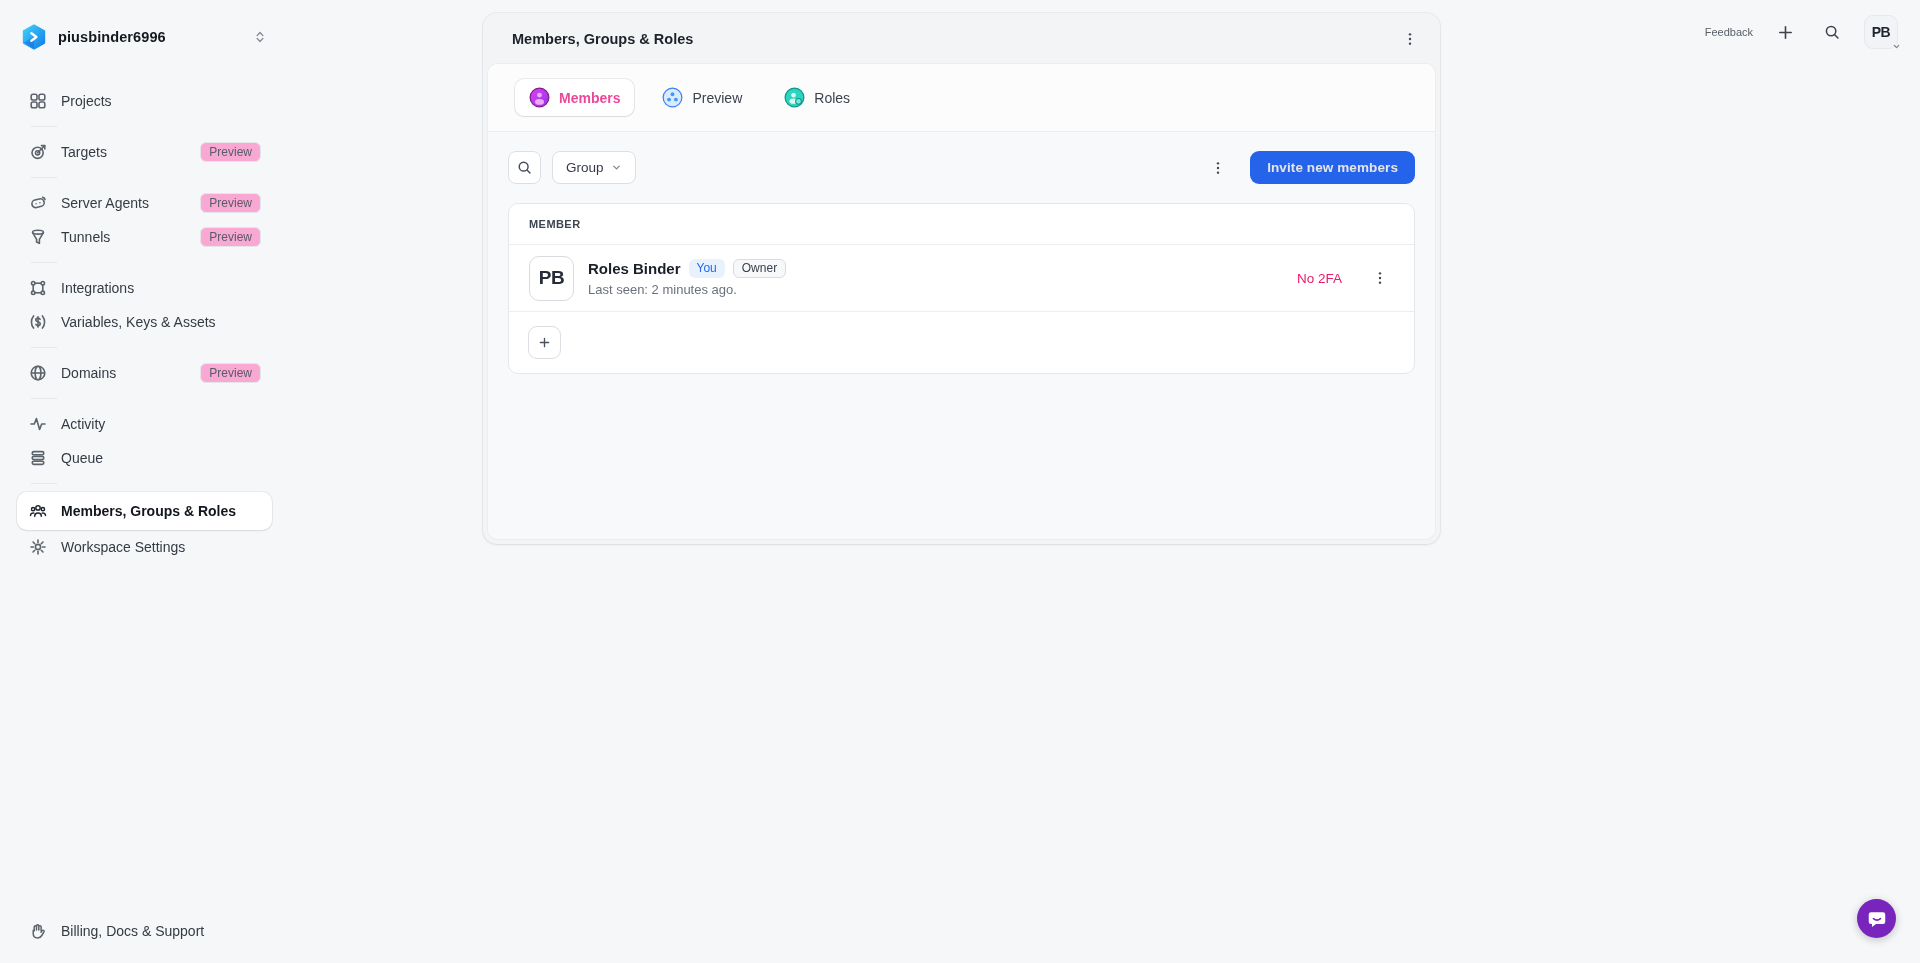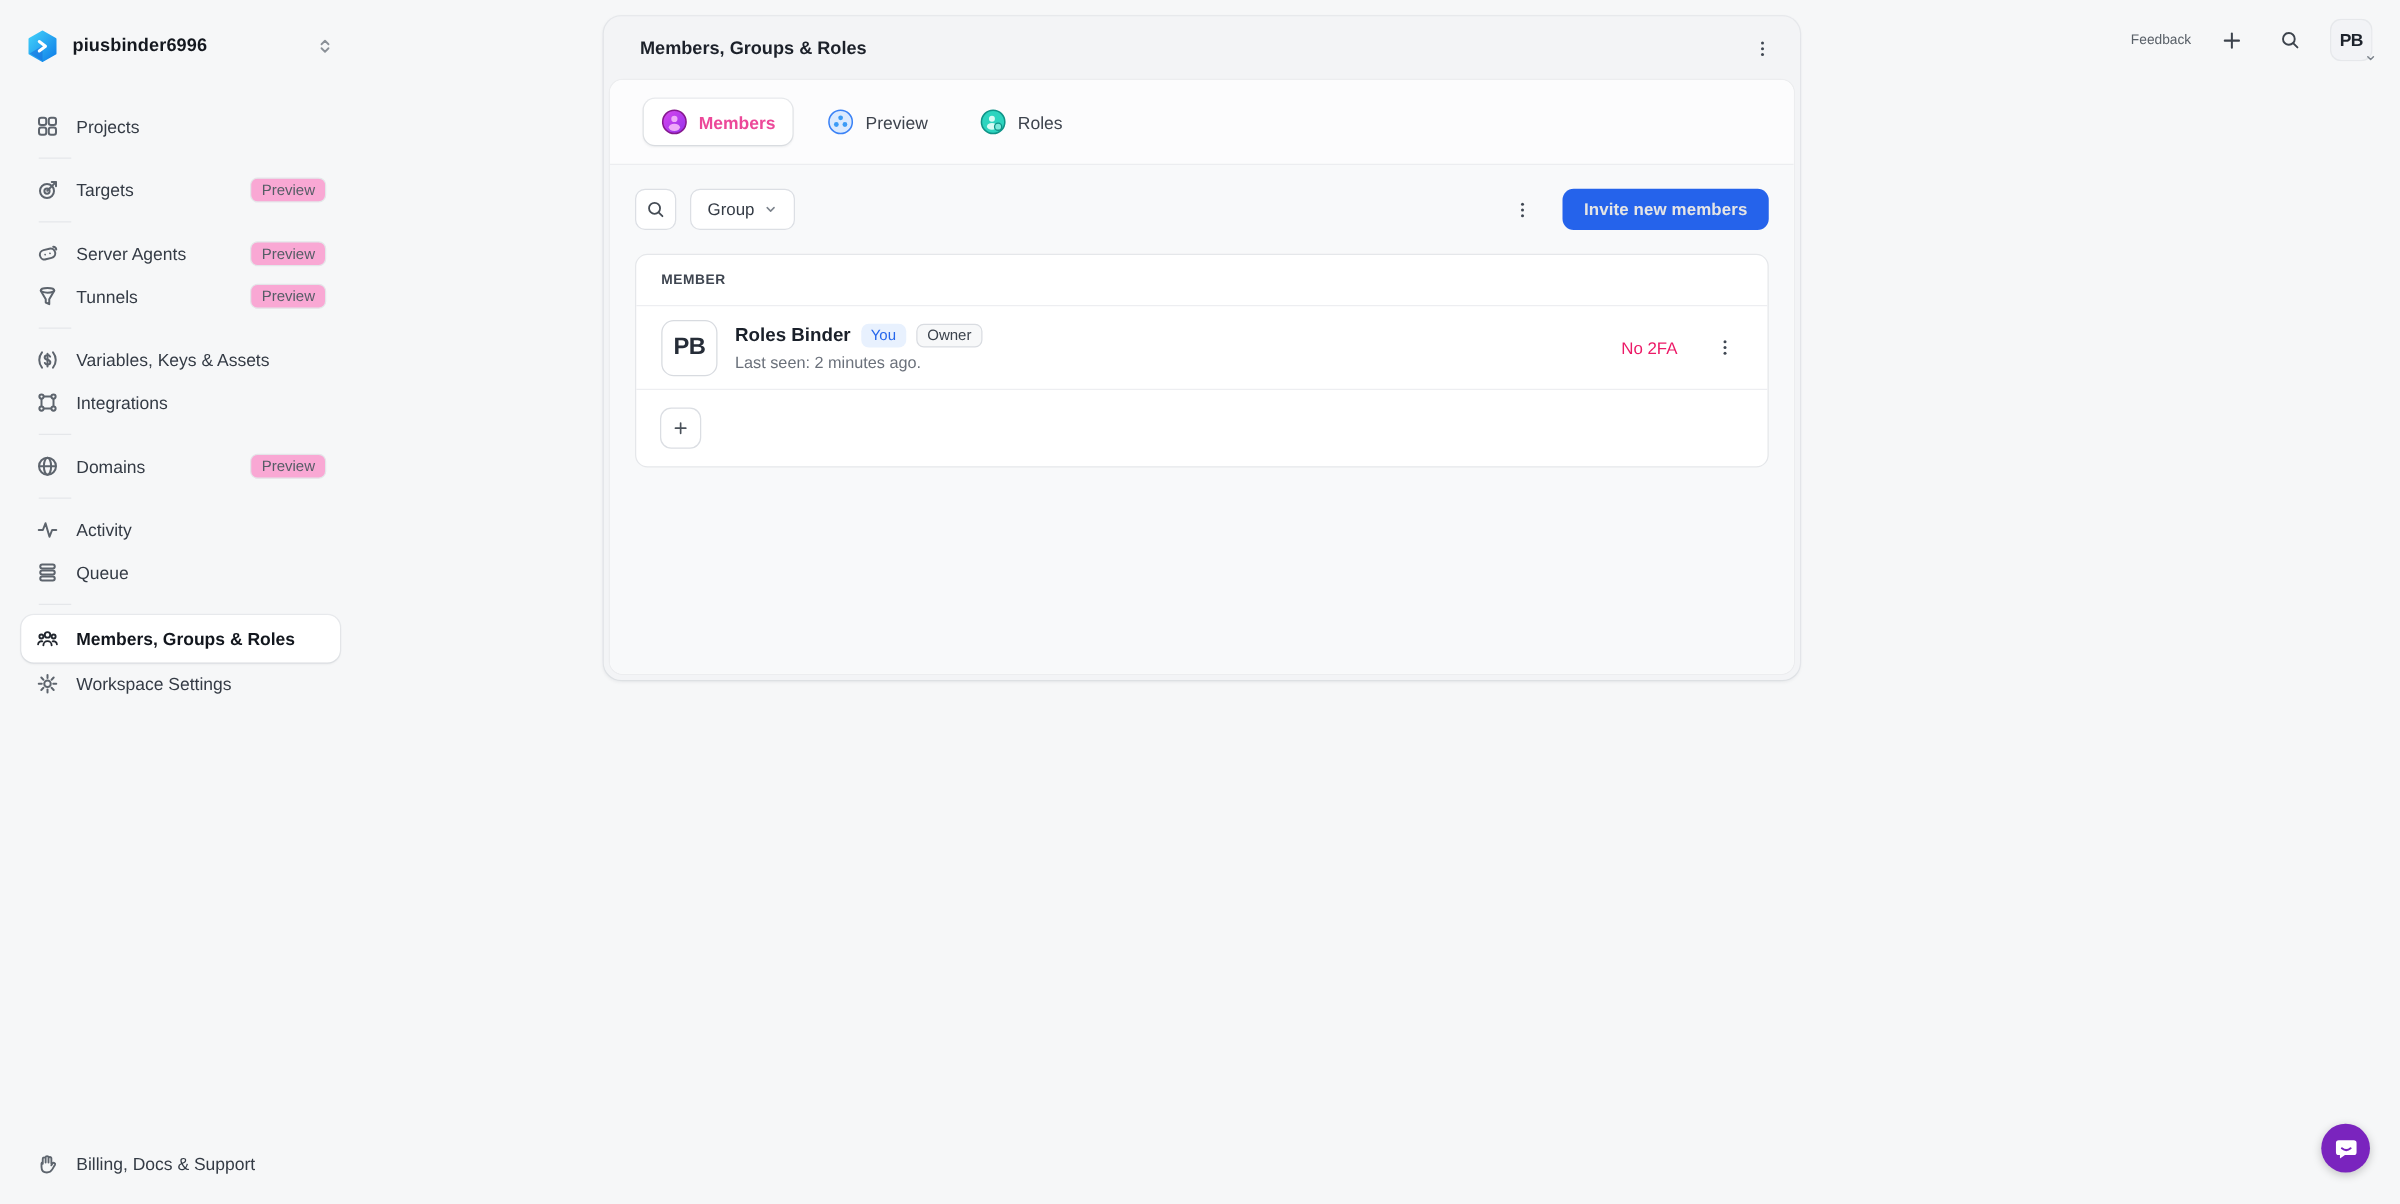--- a/index.html
+++ b/index.html
@@ -167,44 +167,44 @@
         <span>Tunnels</span>
         <span class="preview-badge">Preview</span>
       </div>
 
       <div class="nav-divider">
           <i></i>
         </div>
 
       <div class="nav-item">
         <span class="ic">
-            <svg viewBox="0 0 20 20" fill="none" stroke="currentColor" stroke-width="1.6" stroke-linecap="round">
-              <path d="M5.6 3.9 a9.6 9.6 0 0 0 0 12.2"></path>
-              <path d="M14.4 3.9 a9.6 9.6 0 0 1 0 12.2"></path>
-              <path d="M10 4.9 V15.1"></path>
-              <path d="M12.1 7.3 a2.3 2.3 0 0 0 -2.1 -1.2 c-1.35 0 -2.25.75 -2.25 1.8 0 2.5 4.5 1.3 4.5 3.9 0 1.05 -.9 1.8 -2.25 1.8 a2.3 2.3 0 0 1 -2.1 -1.2"></path>
-            </svg>
-          </span>
-        <span>Variables, Keys &amp; Assets</span>
-      </div>
-
-      <div class="nav-item">
-        <span class="ic">
             <svg viewBox="0 0 20 20" fill="none" stroke="currentColor" stroke-width="1.6">
               <circle cx="5.2" cy="5.2" r="1.7"></circle>
               <circle cx="14.8" cy="5.2" r="1.7"></circle>
               <circle cx="5.2" cy="14.8" r="1.7"></circle>
               <circle cx="14.8" cy="14.8" r="1.7"></circle>
               <path d="M7 5.2 H13"></path>
               <path d="M5.2 7 V13"></path>
               <path d="M14.8 7 V13"></path>
               <path d="M7 14.8 H13"></path>
             </svg>
           </span>
         <span>Integrations</span>
+      </div>
+
+      <div class="nav-item">
+        <span class="ic">
+            <svg viewBox="0 0 20 20" fill="none" stroke="currentColor" stroke-width="1.6" stroke-linecap="round">
+              <path d="M5.6 3.9 a9.6 9.6 0 0 0 0 12.2"></path>
+              <path d="M14.4 3.9 a9.6 9.6 0 0 1 0 12.2"></path>
+              <path d="M10 4.9 V15.1"></path>
+              <path d="M12.1 7.3 a2.3 2.3 0 0 0 -2.1 -1.2 c-1.35 0 -2.25.75 -2.25 1.8 0 2.5 4.5 1.3 4.5 3.9 0 1.05 -.9 1.8 -2.25 1.8 a2.3 2.3 0 0 1 -2.1 -1.2"></path>
+            </svg>
+          </span>
+        <span>Variables, Keys &amp; Assets</span>
       </div>
 
       <div class="nav-divider">
           <i></i>
         </div>
 
       <div class="nav-item">
         <span class="ic">
             <svg viewBox="0 0 20 20" fill="none" stroke="currentColor" stroke-width="1.6">
               <circle cx="10" cy="10" r="6.8"></circle>

